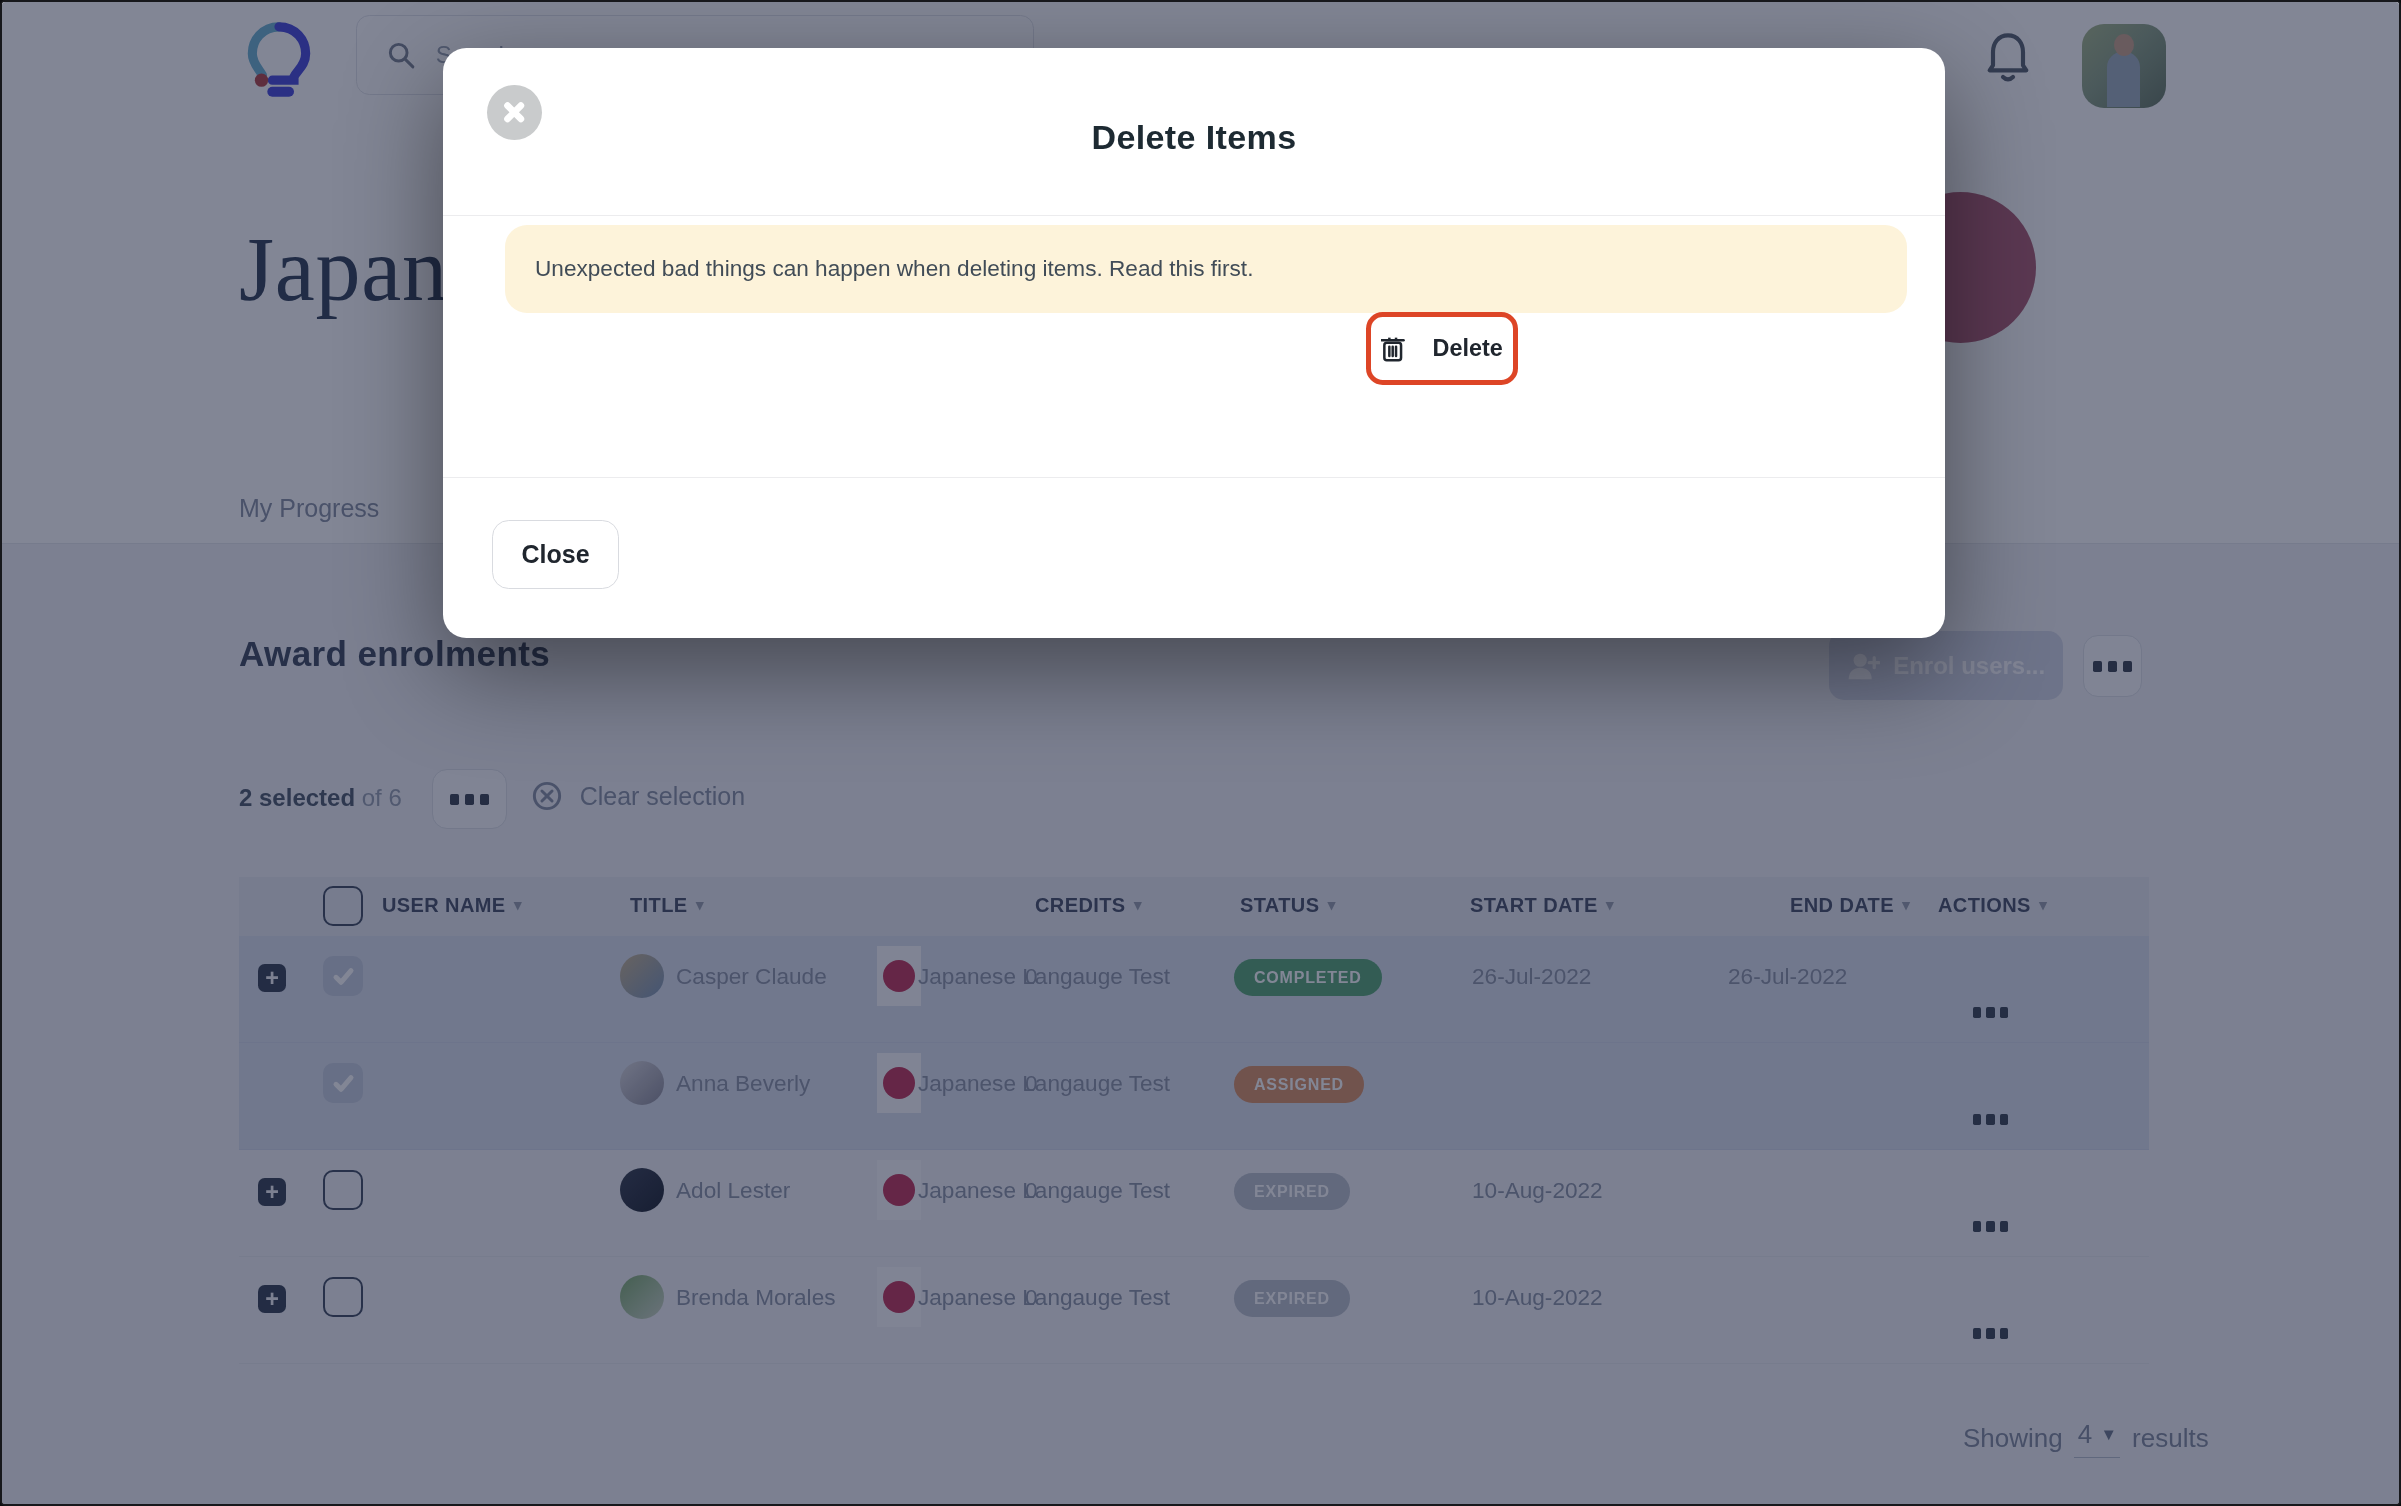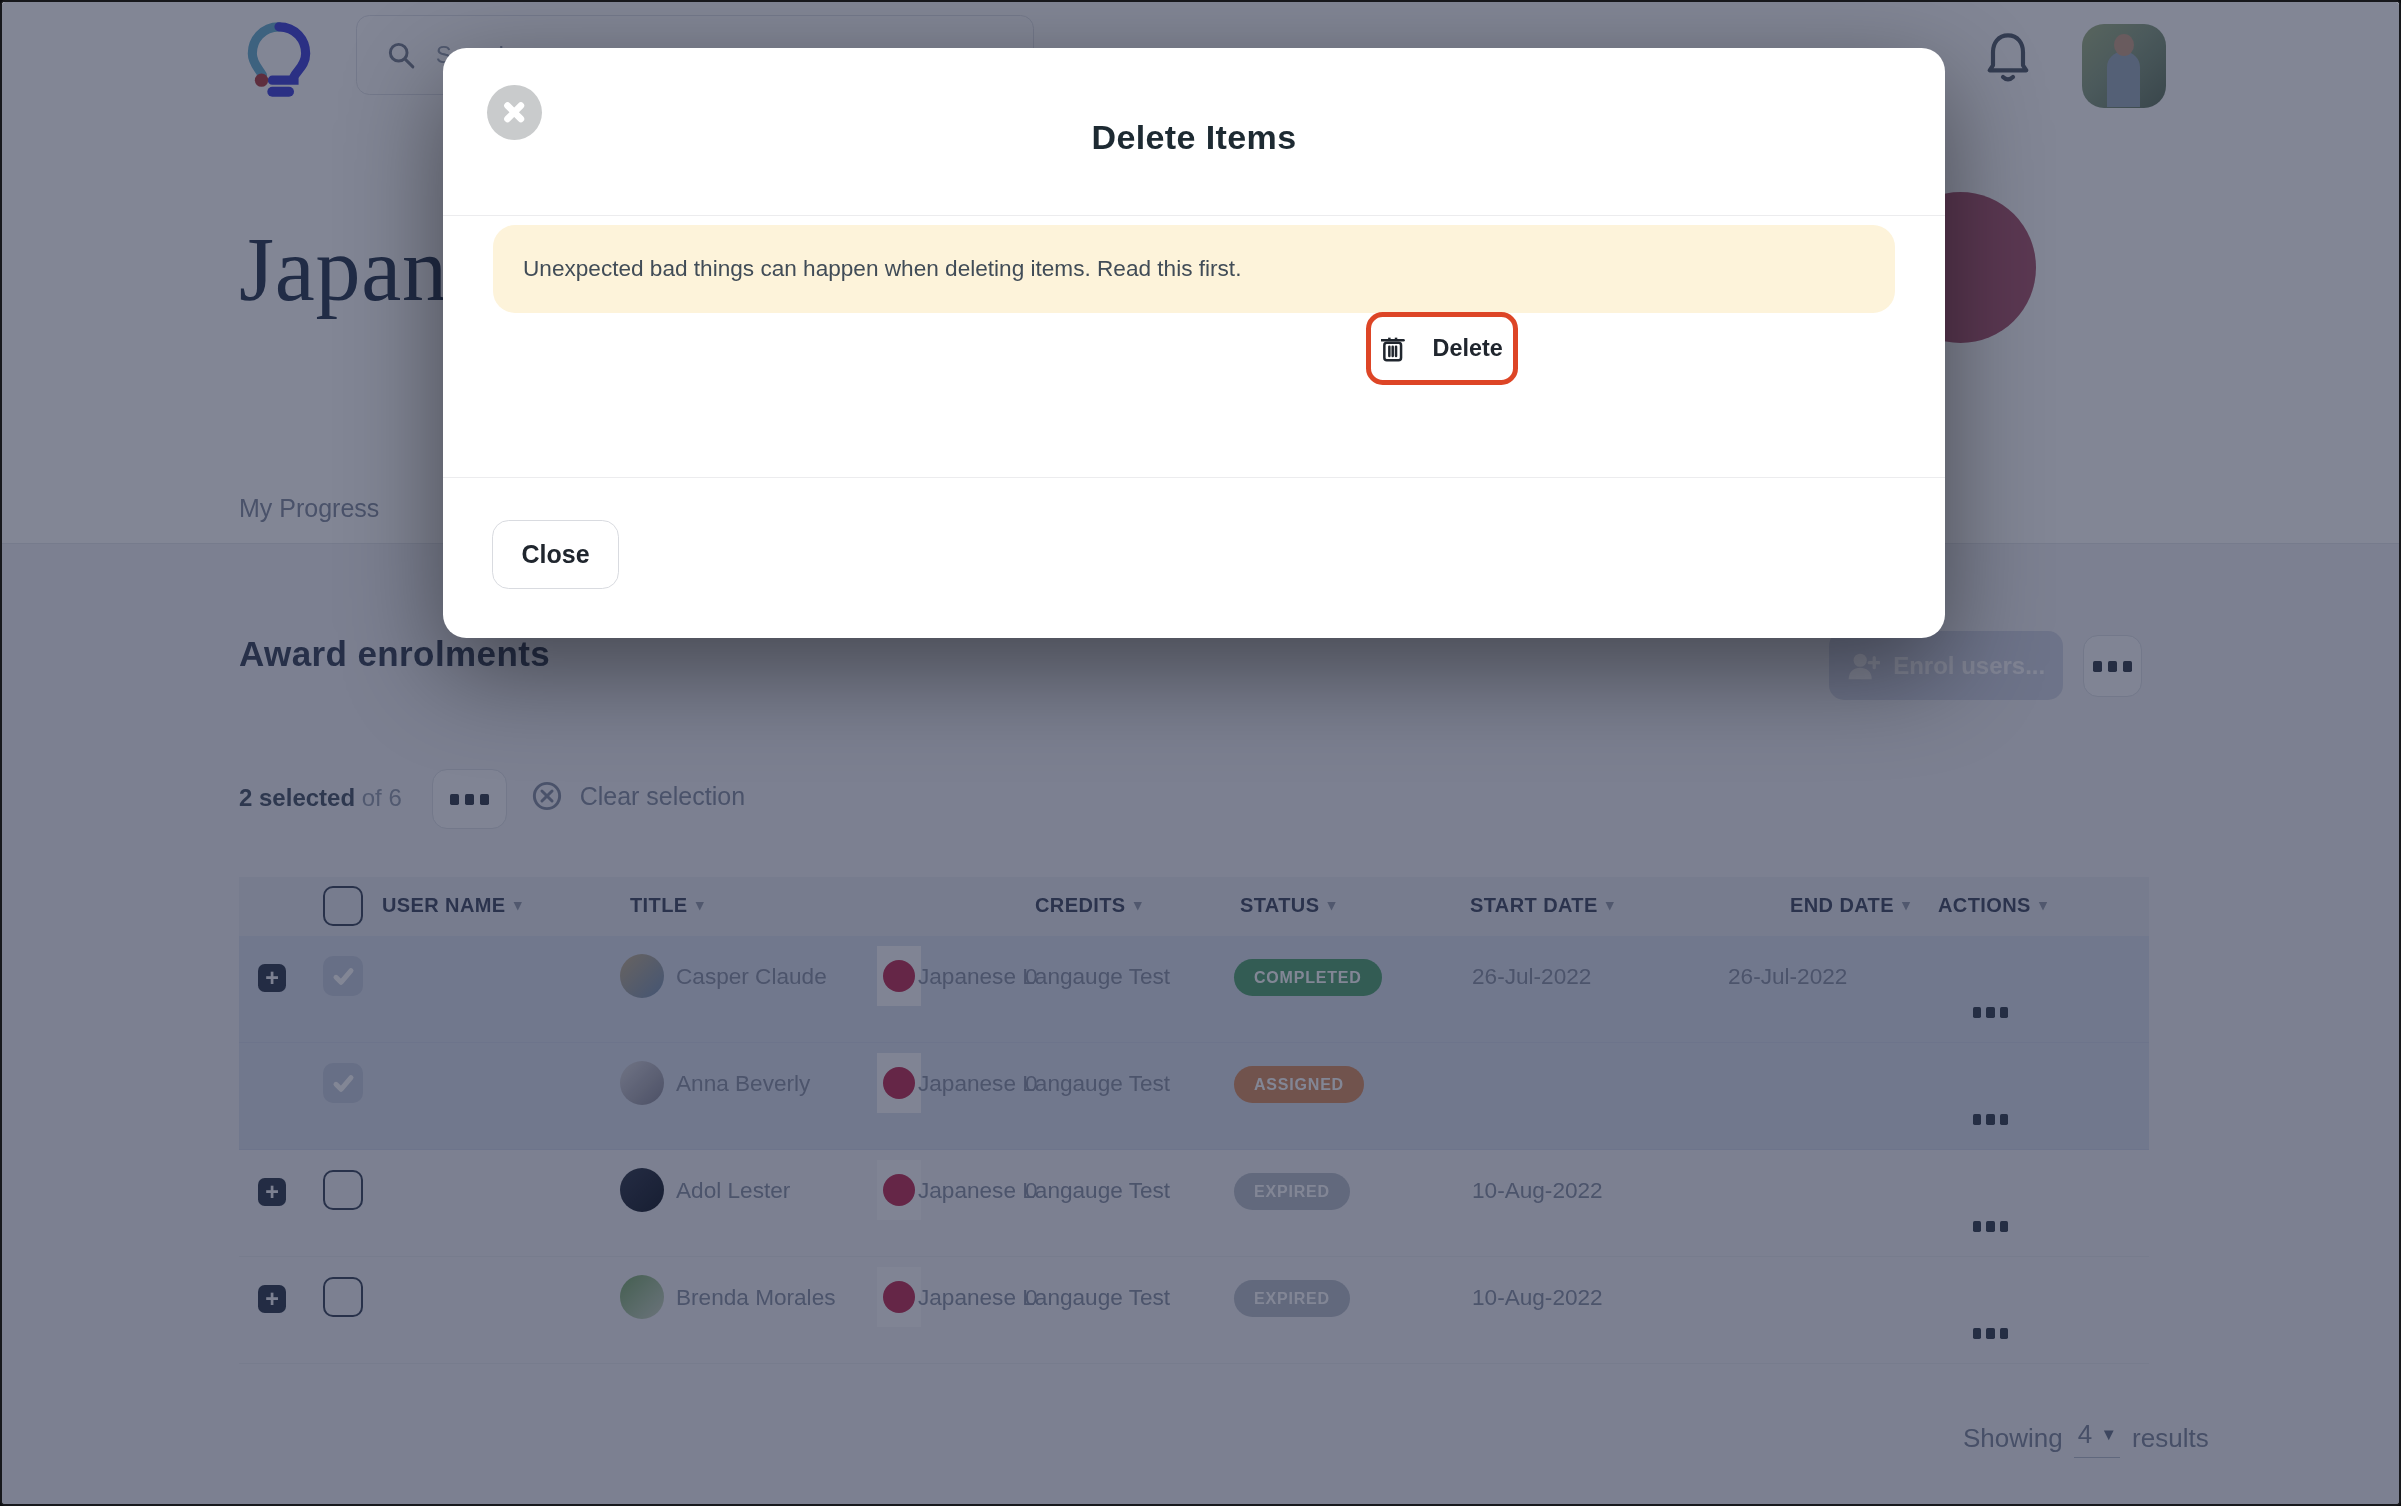--- a/index.html
+++ b/index.html
@@ -100,21 +100,21 @@
     position:absolute;left:441px;top:46px;width:1502px;height:590px;background:#ffffff;border-radius:23.4px;z-index:60;
     box-shadow:0 33px 100px rgba(0,0,0,0.45);
   }
   .modal-header{position:absolute;left:0;top:0;width:100%;height:168px;border-bottom:1.7px solid #ececee;}
   .modal-title{position:absolute;left:0;top:70px;width:100%;text-align:center;font-size:34px;font-weight:bold;color:#1d2a32;letter-spacing:0.4px;}
   .modal-x{
     position:absolute;left:44px;top:37px;width:55px;height:55px;border-radius:50%;background:#c9cbcc;
     display:flex;align-items:center;justify-content:center;
   }
   .warnbox{
-    position:absolute;left:50px;top:177px;width:1402px;height:88px;background:#fdf3da;border-radius:22px;
+    position:absolute;left:62px;top:177px;width:1402px;height:88px;background:#fdf3da;border-radius:22px;
     display:flex;align-items:center;padding-left:30px;font-size:22.6px;color:#414c57;
   }
   .modal-body-text{position:absolute;left:50px;top:287px;font-size:22.6px;color:#414c57;}
   .delete-btn{
     position:absolute;left:923px;top:264px;width:152px;height:73px;border:5px solid #dd4526;border-radius:16.7px;
     background:#ffffff;display:flex;align-items:center;justify-content:center;gap:28px;
     font-size:23.4px;font-weight:bold;color:#20262e;
   }
   .modal-footer{position:absolute;left:0;top:429px;width:100%;height:102px;border-top:1.7px solid #ececee;}
   .close-btn{

